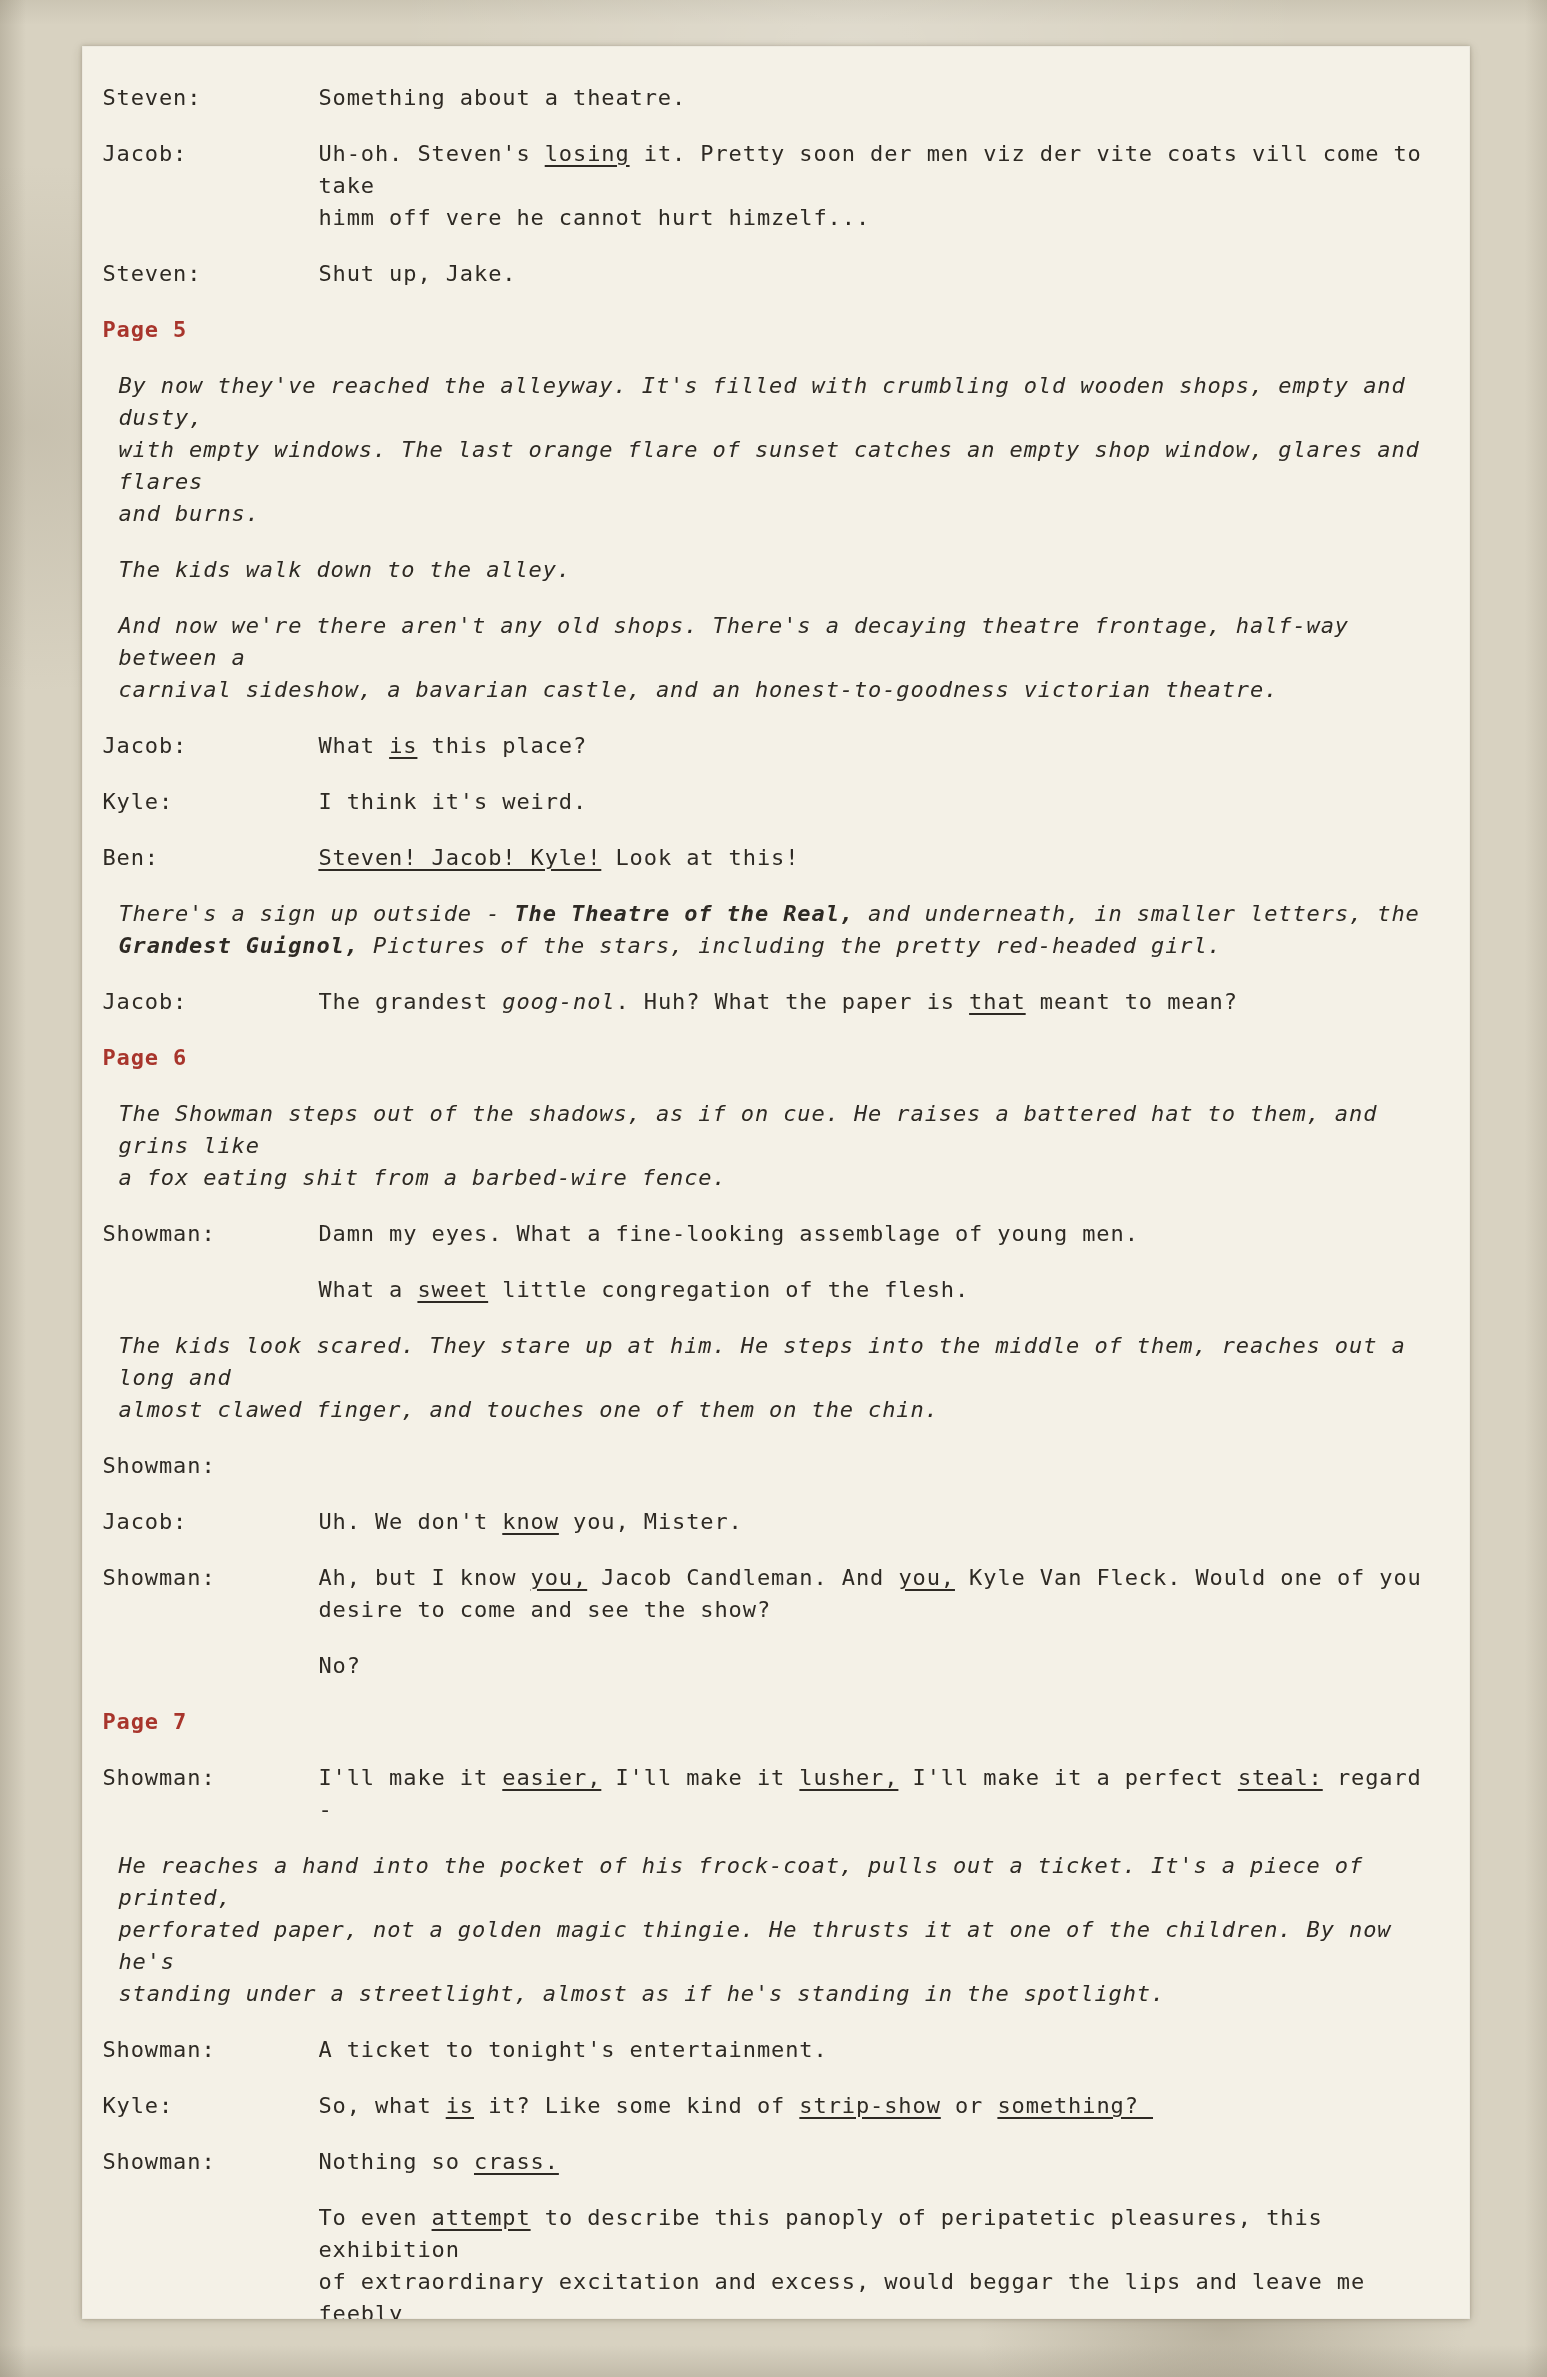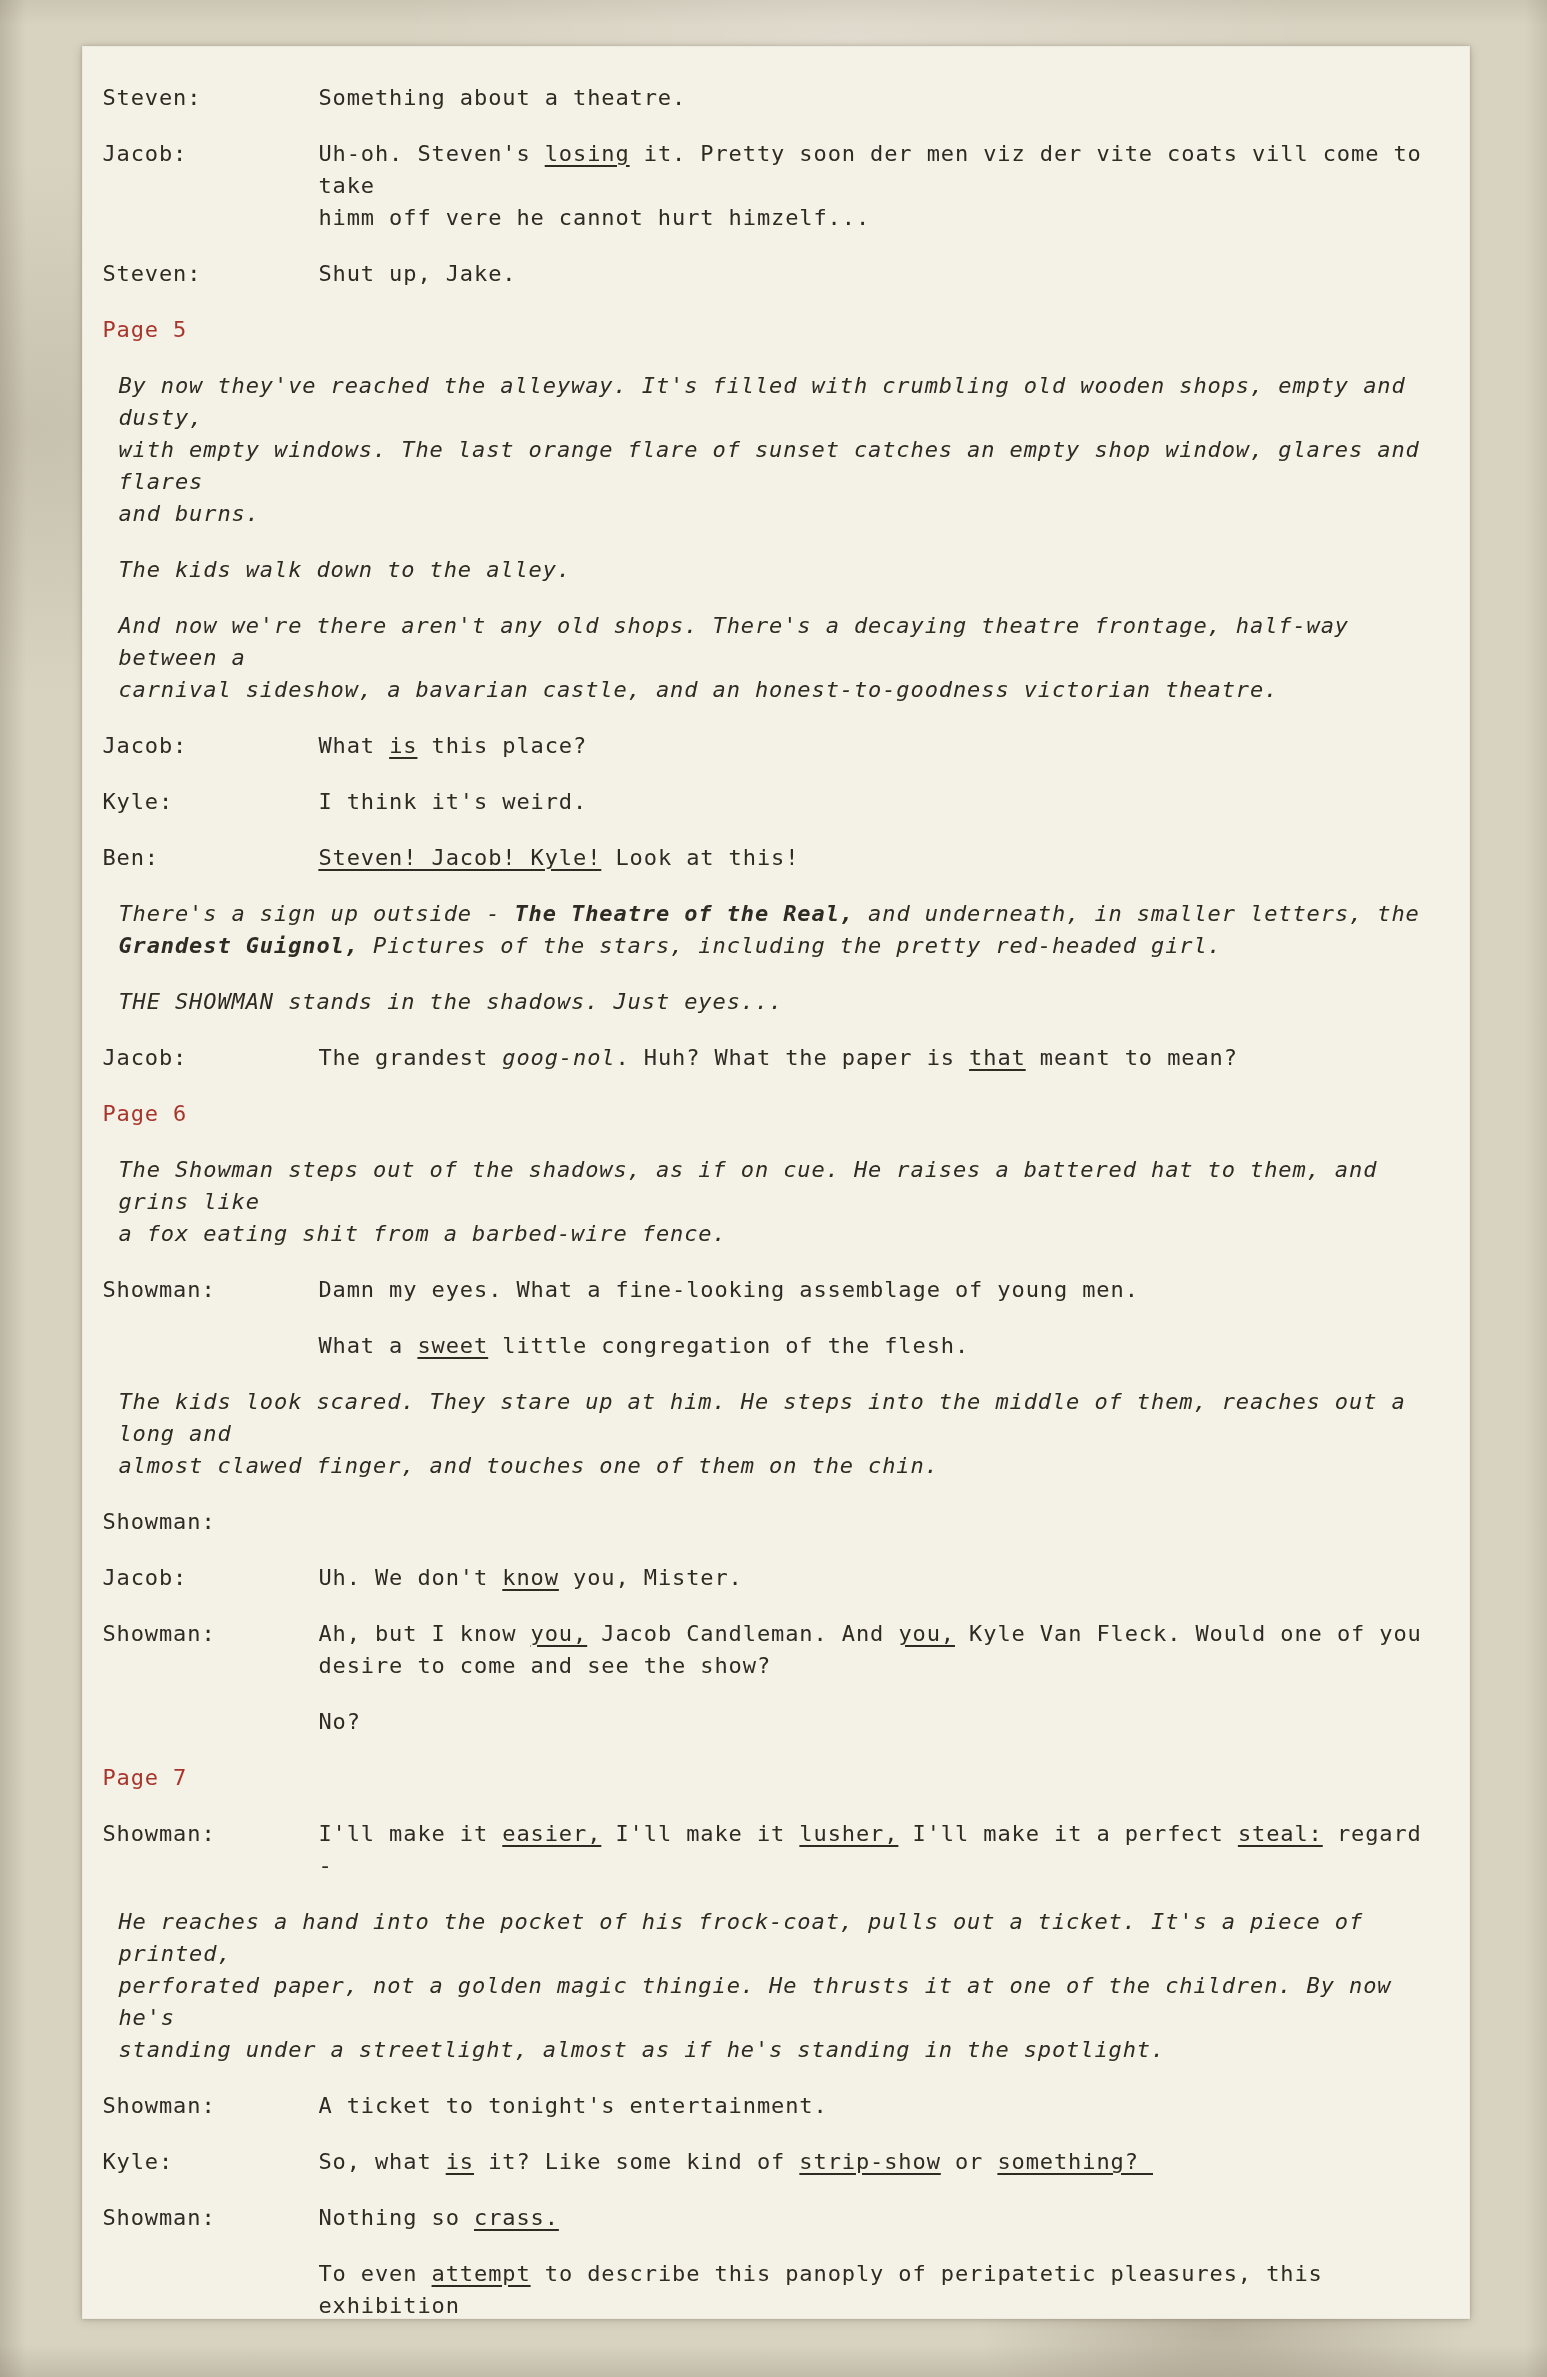--- a/index.html
+++ b/index.html
@@ -32,21 +32,21 @@
     box-shadow:0 0 3.6px rgba(60,50,30,0.25), 0 2.2px 10.2px rgba(60,50,30,0.18), inset 0 0 0 0.7px rgba(0,0,0,0.04);
     padding:36px 26px 41px 20.4px;
     color:var(--text);
     font-size:22px;line-height:32px;letter-spacing:0.9px;
     overflow:hidden;
   }
   .dialogue{display:grid;grid-template-columns:216px 1fr;margin:0 0 24px 0;}
   .speaker{white-space:nowrap;}
   .dialogue-text{white-space:pre-wrap;}
   .direction{font-style:italic;margin:0 0 24px 16px;white-space:pre-wrap;}
-  .page-header{color:var(--page-header);font-weight:normal;margin:0 0 24px 0;}
+  .page-header{color:var(--page-header);font-weight:bold;margin:0 0 24px 0;}
   .seg-u{text-decoration:underline;text-decoration-thickness:1.5px;text-underline-offset:3.6px;}
   .seg-i{font-style:italic;}
   .seg-b{font-weight:bold;}
 </style>
 </head>
 <body>
 
 <div class="bg-texture"></div>
 
 <div class="paper">
@@ -78,21 +78,20 @@
       <div class="dialogue">
         <span class="speaker">Kyle:</span>
         <span class="dialogue-text"><span>I think it's weird.</span></span>
       </div>
       <div class="dialogue">
         <span class="speaker">Ben:</span>
         <span class="dialogue-text"><span class="seg-u">Steven! Jacob! Kyle!</span><span> Look at this!</span></span>
       </div>
       <p class="direction"><span>There's a sign up outside - </span><span class="seg-b">The Theatre of the Real,</span><span> and underneath, in smaller letters, the
 </span><span class="seg-b">Grandest Guignol,</span><span> Pictures of the stars, including the pretty red-headed girl.</span></p>
-      <p class="direction"><span>THE SHOWMAN stands in the shadows. Just eyes...</span></p>
       <div class="dialogue">
         <span class="speaker">Jacob:</span>
         <span class="dialogue-text"><span>The grandest </span><span class="seg-i">goog-nol</span><span>. Huh? What the paper is </span><span class="seg-u">that</span><span> meant to mean?</span></span>
       </div>
       <div class="page-header">Page 6</div>
       <p class="direction"><span>The Showman steps out of the shadows, as if on cue. He raises a battered hat to them, and grins like
 a fox eating shit from a barbed-wire fence.</span></p>
       <div class="dialogue">
         <span class="speaker">Showman:</span>
         <span class="dialogue-text"><span>Damn my eyes. What a fine-looking assemblage of young men.</span></span>

